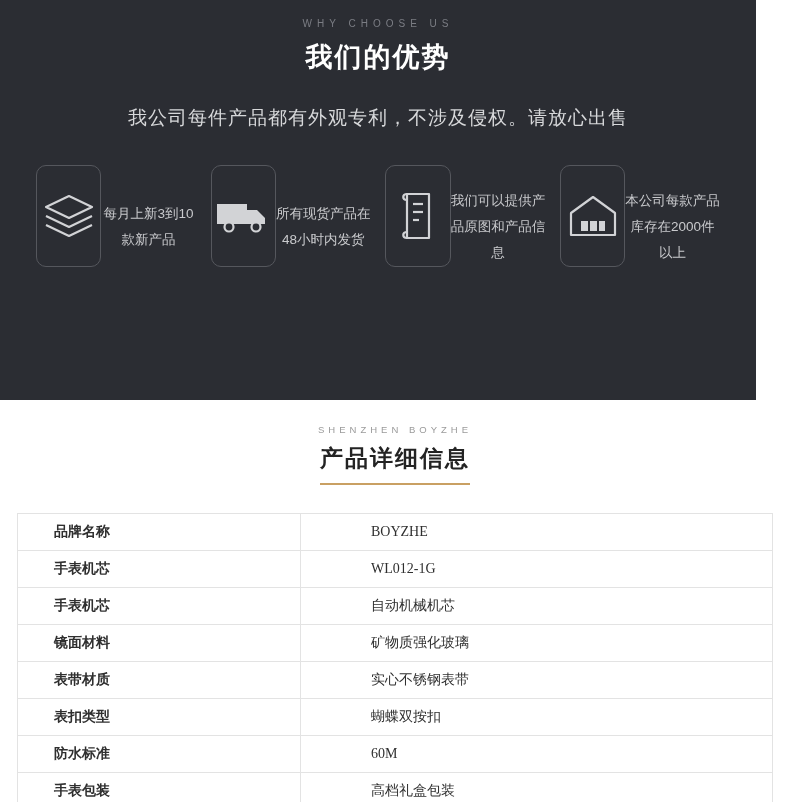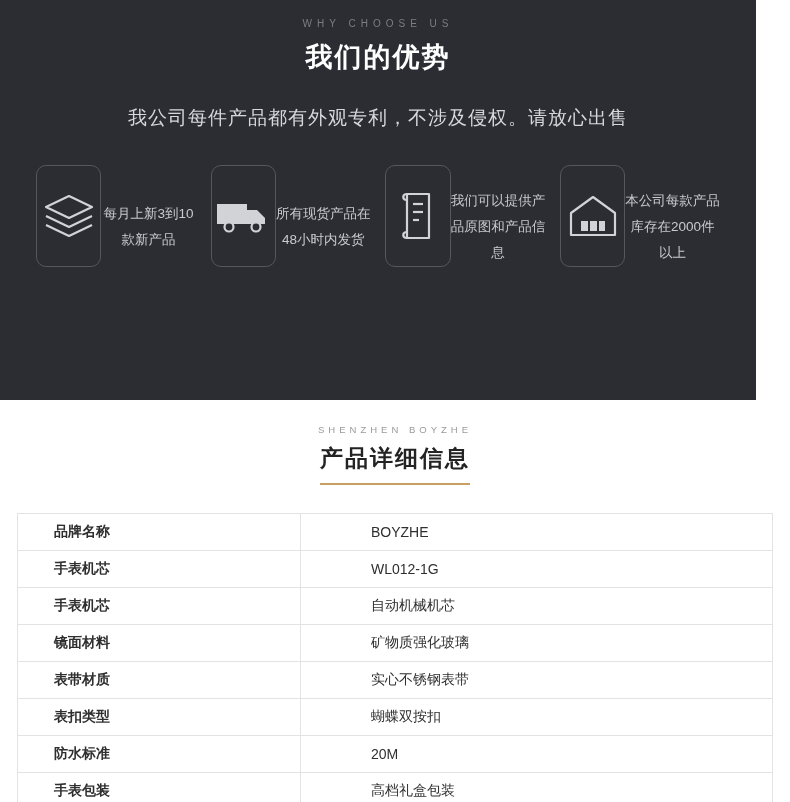--- a/index.html
+++ b/index.html
@@ -121,21 +121,21 @@
   }
   table.spec tr {
     height: 36px;
   }
   table.spec td {
     border: 1px solid #e3e3e3;
     font-size: 14px;
     color: #2f2f2f;
     padding: 0 0 0 36px;
     height: 36px;
-    font-family: Liberation Sans, sans-serif;
+    font-family: Liberation Serif, serif;
   }
   table.spec td.k {
     width: 246px;
     font-weight: bold;
   }
   table.spec td.v {
     padding-left: 70px;
     font-weight: normal;
   }
 </style>
@@ -231,21 +231,21 @@
         <tr>
           <td class="k">表带材质</td>
           <td class="v">实心不锈钢表带</td>
         </tr>
         <tr>
           <td class="k">表扣类型</td>
           <td class="v">蝴蝶双按扣</td>
         </tr>
         <tr>
           <td class="k">防水标准</td>
-          <td class="v">20M</td>
+          <td class="v">60M</td>
         </tr>
         <tr>
           <td class="k">手表包装</td>
           <td class="v">高档礼盒包装</td>
         </tr>
       </tbody>
     </table>
   </section>
 
 </div>

